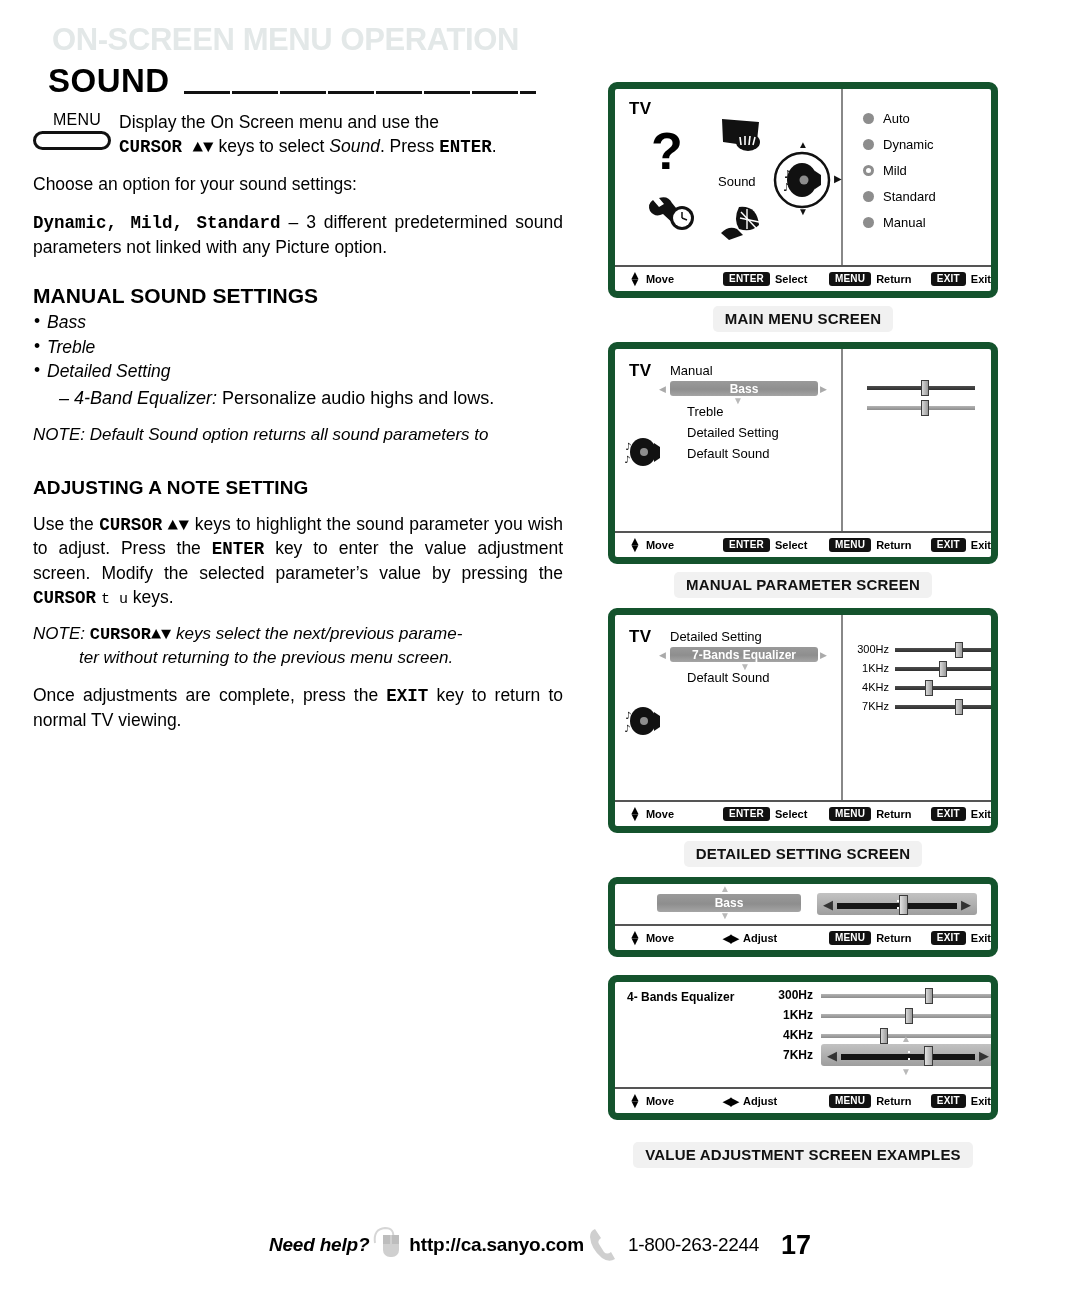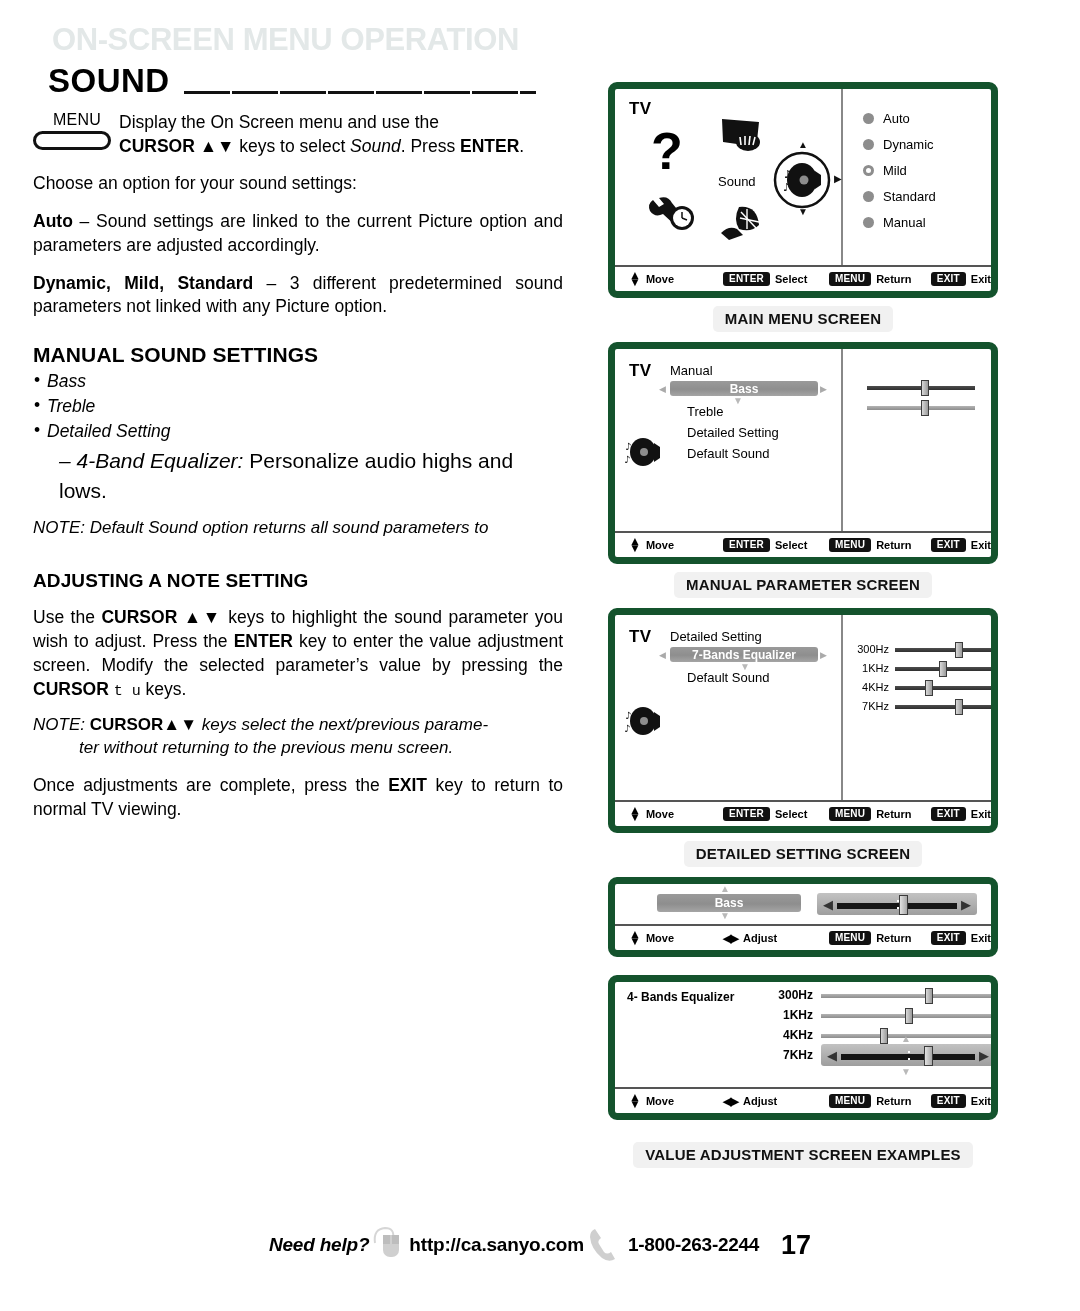--- a/index.html
+++ b/index.html
@@ -44,21 +44,21 @@
   .menu-key .lbl {
     font-size: 16px; letter-spacing: 0.2px; text-align: center; display: block;
     padding-left: 2px;
   }
   .menu-key .pill {
     width: 78px; height: 19px; border: 3px solid #111; border-radius: 11px;
     margin-top: 2px; background: #fff;
   }
   .menu-text { flex: 1; font-size: 17.5px; line-height: 1.38; text-align: justify; }
   .menu-text .l2 { display: block; }
-  b { font-weight: bold; }
+  b { font-weight: bold; font-family: Liberation Mono, monospace; }
   i, em { font-style: italic; }
 
   .para {
     font-size: 17.5px; line-height: 1.36; margin-top: 14px; text-align: justify;
   }
   .para.nj { text-align: left; }
 
   .subhead {
     font-size: 21px; font-weight: bold; letter-spacing: 0.1px; margin-top: 24px;
   }
@@ -66,21 +66,21 @@
 
   .bullets { margin-top: 2px; }
   .bullets li {
     list-style: none; font-size: 17.5px; line-height: 1.42; font-style: italic;
     padding-left: 14px; position: relative;
   }
   .bullets li::before {
     content: "\2022"; position: absolute; left: 1px; top: -1px; font-style: normal;
   }
   .subbullet {
-    font-size: 21px; line-height: 1.42; padding-left: 26px; margin-top: 2px;
+    font-size: 18px; line-height: 1.42; padding-left: 26px; margin-top: 2px;
   }
   .note {
     font-size: 17px; font-style: italic; line-height: 1.35; margin-top: 12px;
     text-align: justify;
   }
   .note .ind { display: block; padding-left: 46px; }
   .mono { font-family: "Liberation Mono", monospace; font-size: 15px; }
 
   
   .rightcol { position: absolute; left: 608px; top: 82px; width: 390px; }
@@ -171,21 +171,21 @@
 
   .caretup, .caretdn { color: #b9b9b9; font-size: 10px; line-height: 0.7; text-align: center; }
 
   
   .footer {
     position: absolute; left: 0; bottom: 44px; width: 1080px;
     display: flex; align-items: center; justify-content: center; gap: 0;
   }
   .need { font-size: 19px; font-weight: bold; font-style: italic; letter-spacing: -0.2px; }
   .url { font-size: 19px; font-weight: bold; letter-spacing: -0.2px; }
-  .tel { font-size: 19px; font-weight: bold; letter-spacing: -0.3px; }
+  .tel { font-size: 19px; font-weight: normal; letter-spacing: -0.3px; }
   .pageno { font-size: 27px; font-weight: bold; margin-left: 22px; }
   .mouse-ico { width: 40px; height: 44px; position: relative; }
   .phone-ico { width: 44px; height: 40px; position: relative; }
 </style>
 </head>
 <body>
 
 <div class="page">
 
   <div class="hdr-title">ON-SCREEN MENU OPERATION</div>
@@ -205,23 +205,20 @@
       <div class="menu-text">
         <span>Display the On Screen menu and use the</span>
         <span class="l2">
           <b>CURSOR </b><b>▲▼</b><span> keys to select </span><i>Sound</i><span>. Press </span><b>ENTER</b><span>.</span>
         </span>
       </div>
     </div>
 
     <div class="para nj">Choose an option for your sound settings:</div>
 
-    <div class="para">
-      <b>Auto</b><span> – Sound settings are linked to the current Picture option and parameters are adjusted accordingly.</span>
-    </div>
 
     <div class="para">
       <b>Dynamic, Mild, Standard</b><span> – 3 different predetermined sound parameters not linked with any Picture option.</span>
     </div>
 
     <div class="subhead">MANUAL SOUND SETTINGS</div>
 
 
     <ul class="bullets">
       <li>Bass</li>

